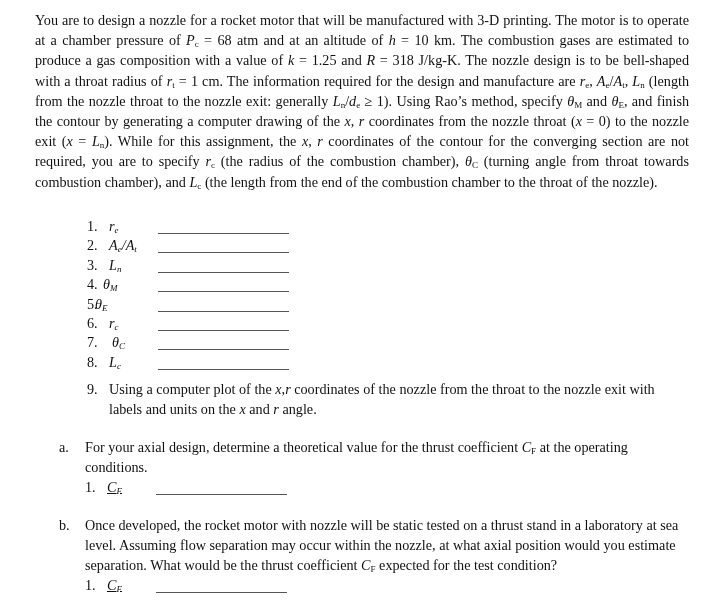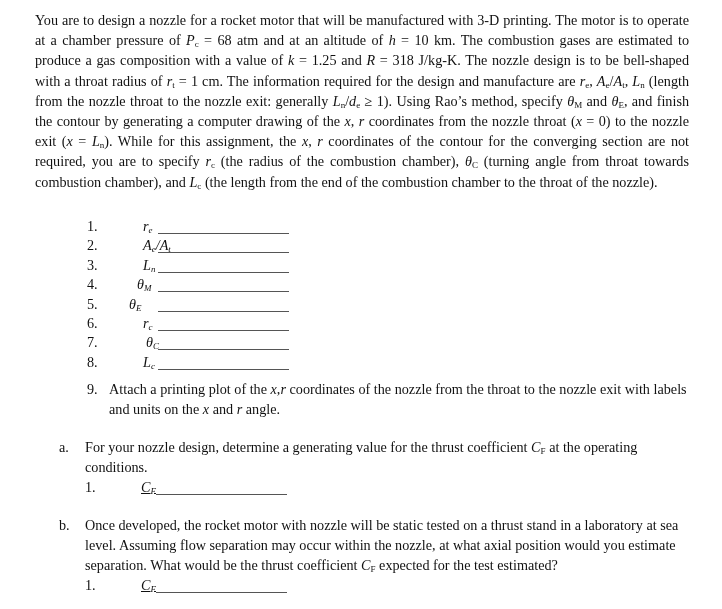--- a/index.html
+++ b/index.html
@@ -9,21 +9,21 @@
   }
   .intro {
     position: absolute; left: 34px; top: 9px; width: 654px;
     line-height: 20.2px; text-align: justify; margin: 1px;
   }
   i { font-style: italic; }
   sub { font-size: 9px; vertical-align: -2px; line-height: 0; }
   .list { position: absolute; left: 87px; top: 217px; width: 600px; }
   .row { position: relative; height: 19.4px; line-height: 19.4px; }
   .num { position: absolute; left: 0; }
-  .sym { position: absolute; left: 22px; font-style: italic; margin-left: 34px; }
+  .sym { position: absolute; left: 22px; font-style: italic; }
   .blank { position: absolute; left: 71px; top: 16px; width: 131px; height: 0; border-top: 1px solid #555; }
   .item9 { position: absolute; left: 87px; top: 379px; width: 600px; line-height: 20px; }
   .item9 .num { position: absolute; left: 0; top: 0; }
   .item9 .txt { margin-left: 22px; display: block; }
   .part { position: absolute; left: 59px; width: 630px; line-height: 20px; }
   .part .lbl { position: absolute; left: 0; top: 0; }
   .part .txt { margin-left: 26px; display: block; }
   .subrow { position: relative; height: 20px; margin-left: 26px; }
   .subrow .num { left: 0; }
   .subrow .sym { left: 22px; text-decoration: underline; }
@@ -72,34 +72,34 @@
   </div>
   <div class="row">
     <span class="num">8.</span>
     <span class="sym"><span>L</span><sub>c</sub></span>
     <span class="blank"></span>
   </div>
 </div>
 
 <div class="item9">
   <span class="num">9.</span>
-  <span class="txt"><span>Attach a printing plot of the </span><i>x</i><span>,</span><i>r</i><span> coordinates of the nozzle from the throat to the nozzle exit with labels and units on the </span><i>x</i><span> and </span><i>r</i><span> angle.</span></span>
+  <span class="txt"><span>Using a computer plot of the </span><i>x</i><span>,</span><i>r</i><span> coordinates of the nozzle from the throat to the nozzle exit with labels and units on the </span><i>x</i><span> and </span><i>r</i><span> angle.</span></span>
 </div>
 
 <div class="part" style="top:437px">
   <span class="lbl">a.</span>
-  <span class="txt"><span>For your nozzle design, determine a generating value for the thrust coefficient </span><i>C</i><sub>F</sub><span> at the operating conditions.</span></span>
+  <span class="txt"><span>For your axial design, determine a theoretical value for the thrust coefficient </span><i>C</i><sub>F</sub><span> at the operating conditions.</span></span>
   <div class="subrow">
     <span class="num">1.</span>
     <span class="sym"><span>C</span><sub>F</sub></span>
     <span class="blank"></span>
   </div>
 </div>
 
 <div class="part" style="top:515px">
   <span class="lbl">b.</span>
-  <span class="txt"><span>Once developed, the rocket motor with nozzle will be static tested on a thrust stand in a laboratory at sea level. Assuming flow separation may occur within the nozzle, at what axial position would you estimate separation. What would be the thrust coefficient </span><i>C</i><sub>F</sub><span> expected for the test estimated?</span></span>
+  <span class="txt"><span>Once developed, the rocket motor with nozzle will be static tested on a thrust stand in a laboratory at sea level. Assuming flow separation may occur within the nozzle, at what axial position would you estimate separation. What would be the thrust coefficient </span><i>C</i><sub>F</sub><span> expected for the test condition?</span></span>
   <div class="subrow">
     <span class="num">1.</span>
     <span class="sym"><span>C</span><sub>F</sub></span>
     <span class="blank"></span>
   </div>
 </div>
 
 </body></html>

